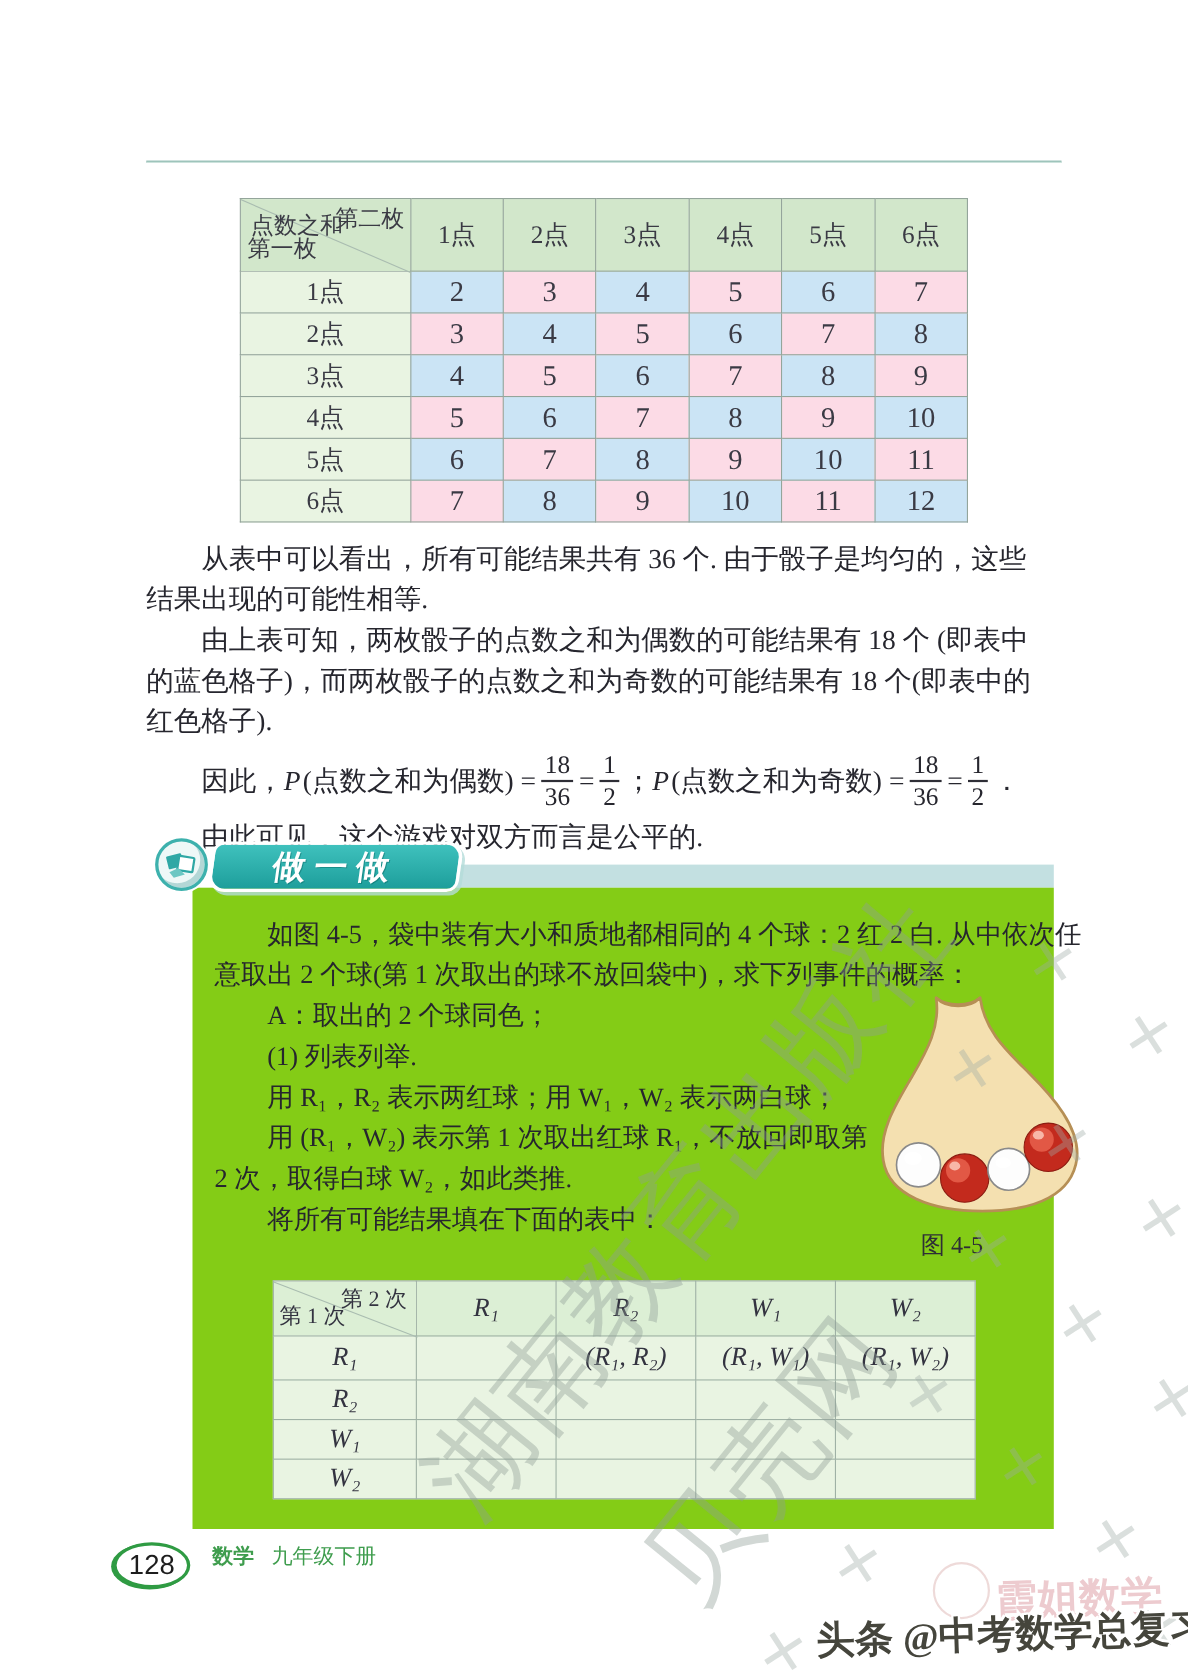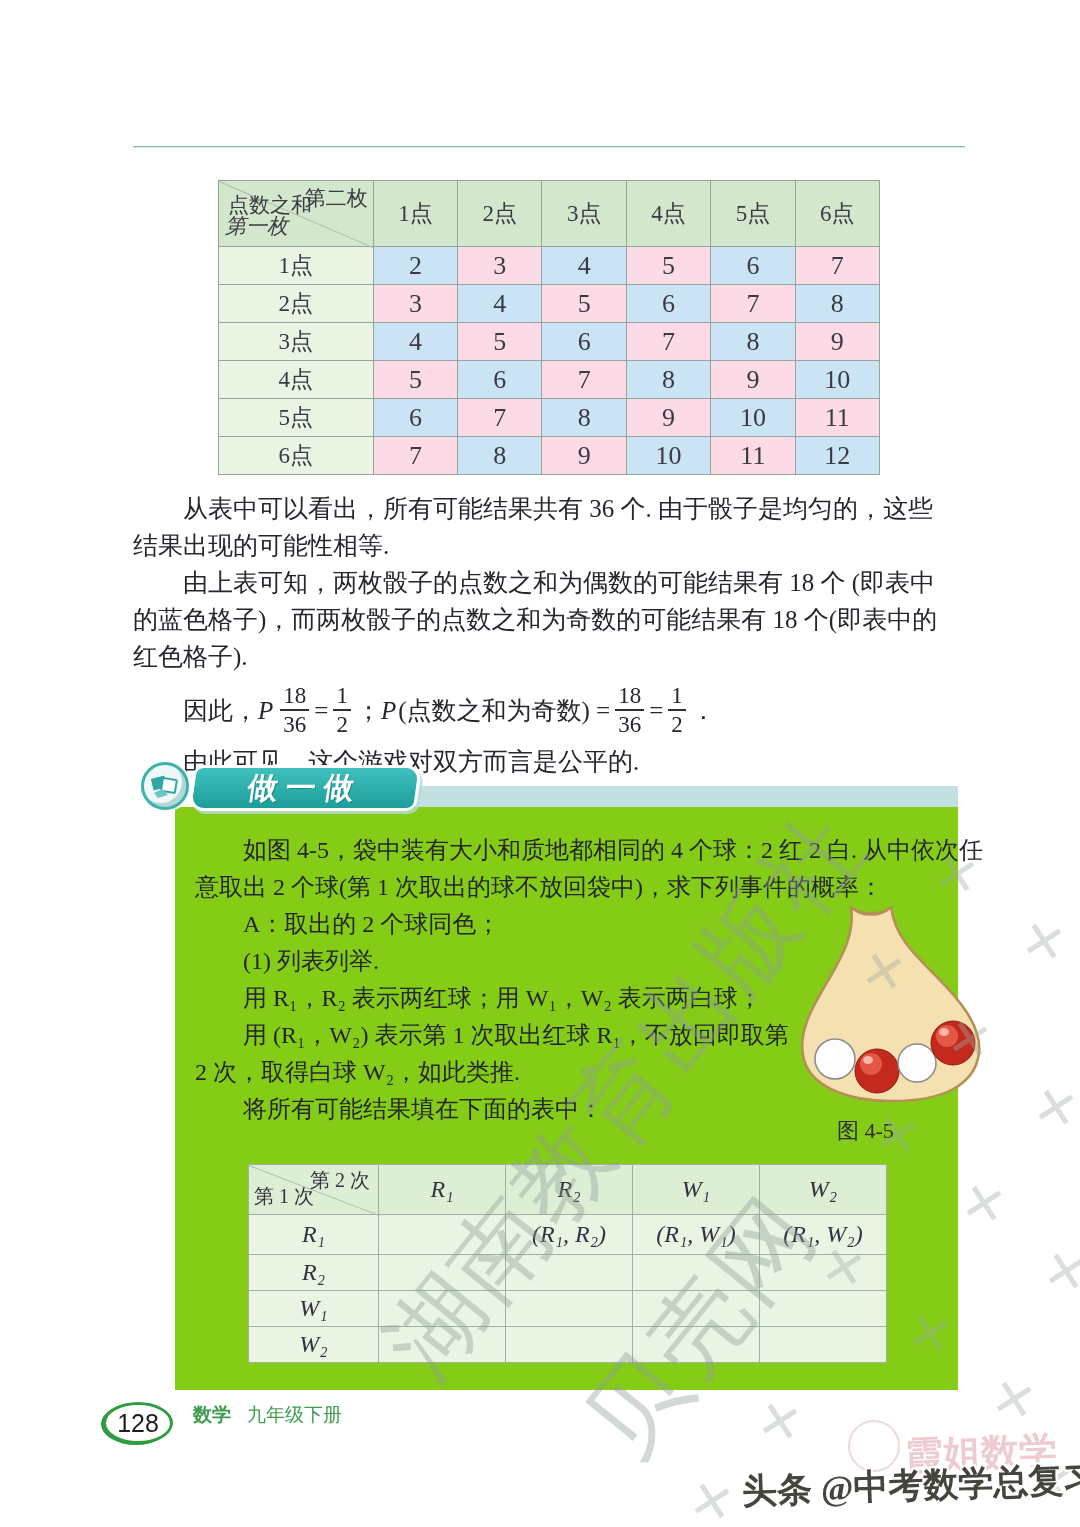--- a/index.html
+++ b/index.html
@@ -24,21 +24,21 @@
   .dice-table tr.d-row { height:38px; }
   .dice-table .hdr { background:#d2e7cb; font-size:23px; }
   .dice-table .lab { background:#e9f4e2; font-size:23px; }
   .dice-table .b { background:#cbe4f5; }
   .dice-table .p { background:#fcdbe6; }
   .corner1 { position:relative; background:#d2e7cb; }
   .corner1 .diag { position:absolute; left:0; top:0; width:168px; height:1px;
     background:#a9bcb0; transform:rotate(23.2deg); transform-origin:0 0; }
   .corner1 .ctl { position:absolute; left:9px; top:10px; font-size:21px; }
   .corner1 .ctr { position:absolute; right:5px; top:3px; font-size:21px; }
-  .corner1 .cbl { position:absolute; left:6px; bottom:6px; font-size:21px;font-style:italic; }
+  .corner1 .cbl { position:absolute; left:6px; bottom:6px; font-size:21px; }
 
   
   .body-text { position:absolute; left:133px; top:490px; width:822px;
     font-size:25px; line-height:37px; color:#26262e; }
   .body-text p.ind { text-indent:2em; }
   .formula-line { display:flex; align-items:center; padding-left:50px; margin:8px 0 6px 0;
     font-size:25px; }
   .pvar { font-style:italic; padding-right:2px; font-family:"Liberation Serif", serif; }
   .frac { display:inline-flex; flex-direction:column; align-items:center;
     margin:0 5px; font-size:23px; line-height:25px; }
@@ -205,20 +205,21 @@
     </tr>
   </tbody>
     </table>
 
   <div class="body-text">
     <p class="ind">从表中可以看出，所有可能结果共有 36 个. 由于骰子是均匀的，这些结果出现的可能性相等.</p>
     <p class="ind">由上表可知，两枚骰子的点数之和为偶数的可能结果有 18 个 (即表中的蓝色格子)，而两枚骰子的点数之和为奇数的可能结果有 18 个(即表中的红色格子).</p>
     <div class="formula-line">
       <span>因此，</span>
       <span class="pvar">P</span>
+      <span>(点数之和为偶数) = </span>
       <span class="frac">
         <span class="num">18</span>
         <span class="den">36</span>
       </span>
       <span>=</span>
       <span class="frac">
         <span class="num">1</span>
         <span class="den">2</span>
       </span>
       <span>；</span>

